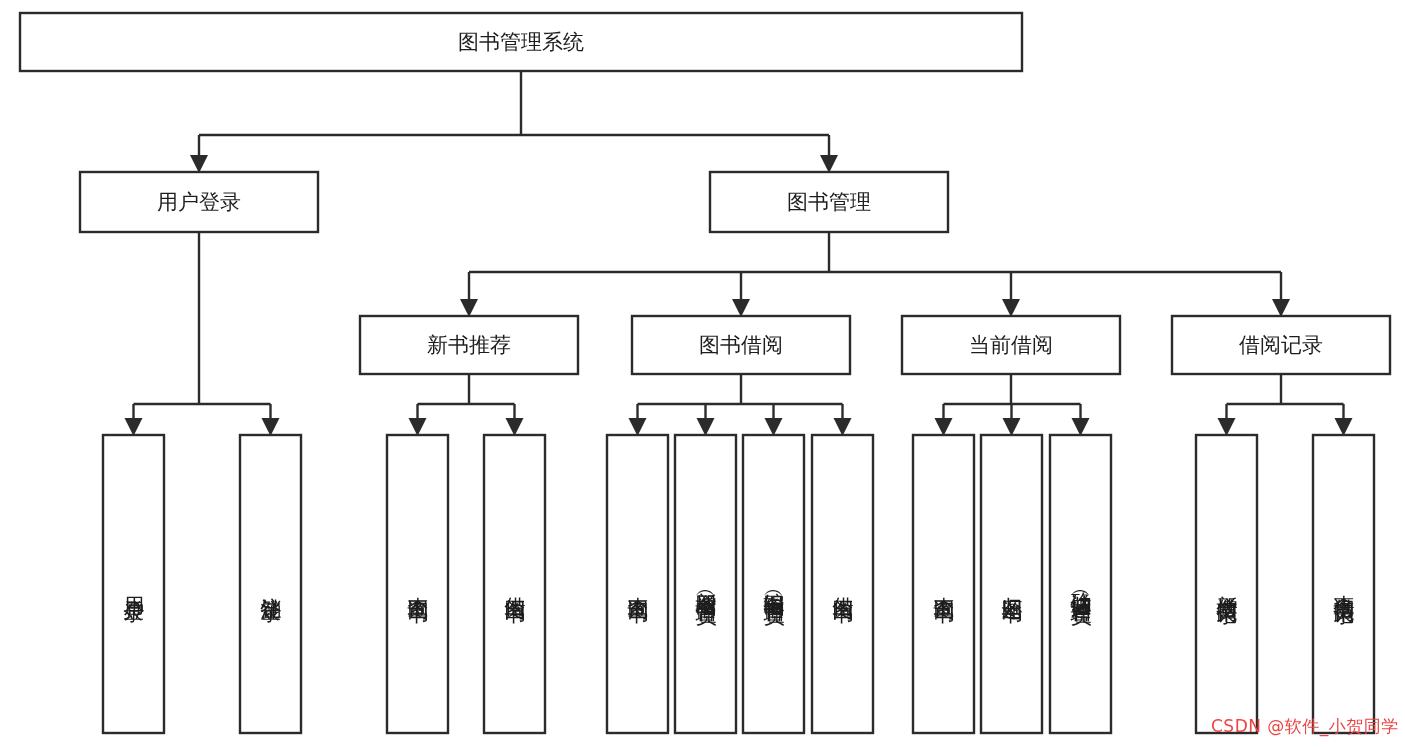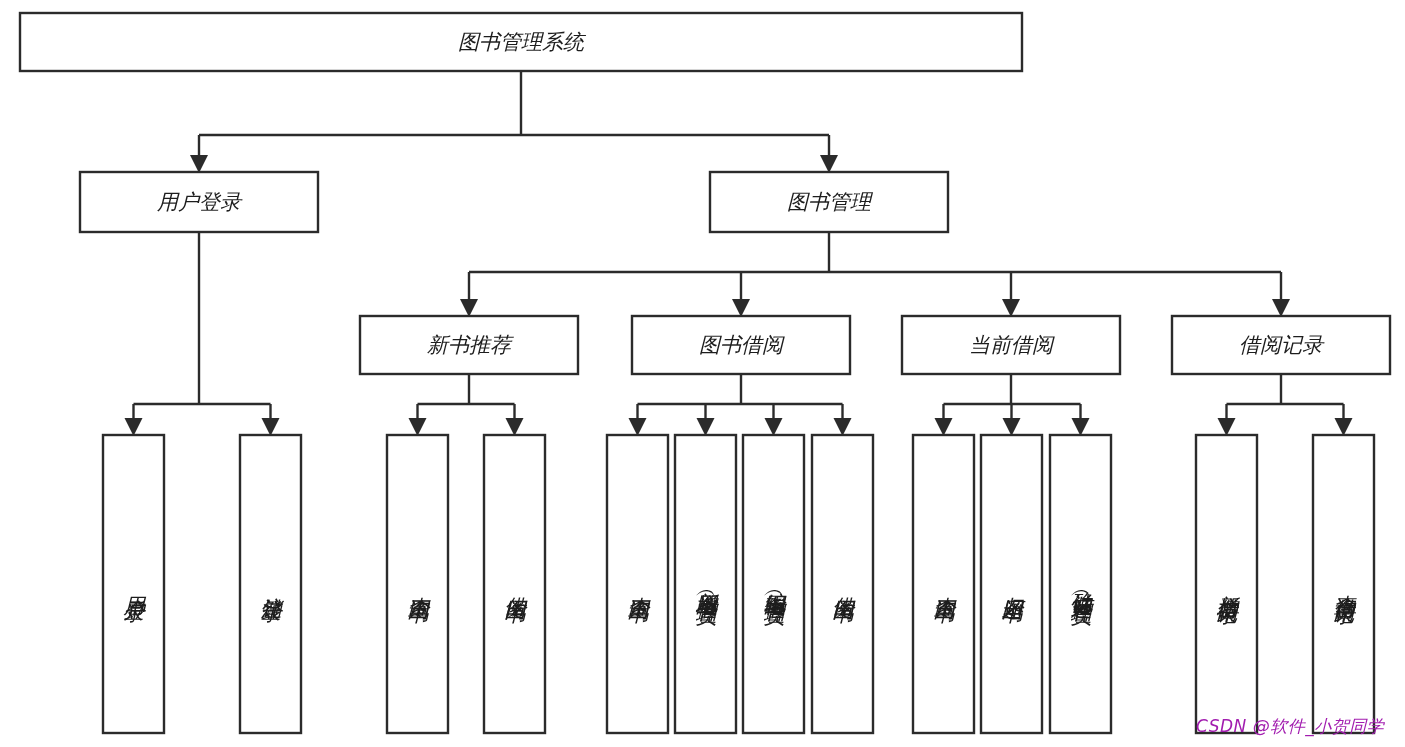--- a/index.html
+++ b/index.html
@@ -12,21 +12,20 @@
     width: 1405px;
     height: 747px;
     font-family: "DejaVu Sans", "Liberation Sans", sans-serif;
     overflow: hidden;
   }
   #diagram-root {
     position: relative;
     width: 1405px;
     height: 747px;
     background: #ffffff;
-    font-style: italic;
   }
   svg#flow-svg {
     position: absolute;
     left: 0;
     top: 0;
     width: 1405px;
     height: 747px;
     display: block;
   }
   .node-box {
@@ -64,23 +63,24 @@
     align-items: center;
     justify-content: center;
     text-align: center;
     white-space: nowrap;
     pointer-events: none;
   }
   .watermark {
     position: absolute;
     font-family: "DejaVu Sans", "Liberation Sans", sans-serif;
     font-size: 17px;
-    color: #a21caf;
+    color: #ef4444;
     white-space: nowrap;
     letter-spacing: 0.5px;
+    margin-left: 15px;
   }
 </style>
 </head>
 <body>
 
 <div id="diagram-root">
   <svg id="flow-svg" viewBox="0 0 1405 747" xmlns="http://www.w3.org/2000/svg">
     <g id="edge-layer">
         <path d="M 521 71 L 521 135" class="connector"></path>
         <path d="M 199 135 L 829 135" class="connector"></path>

